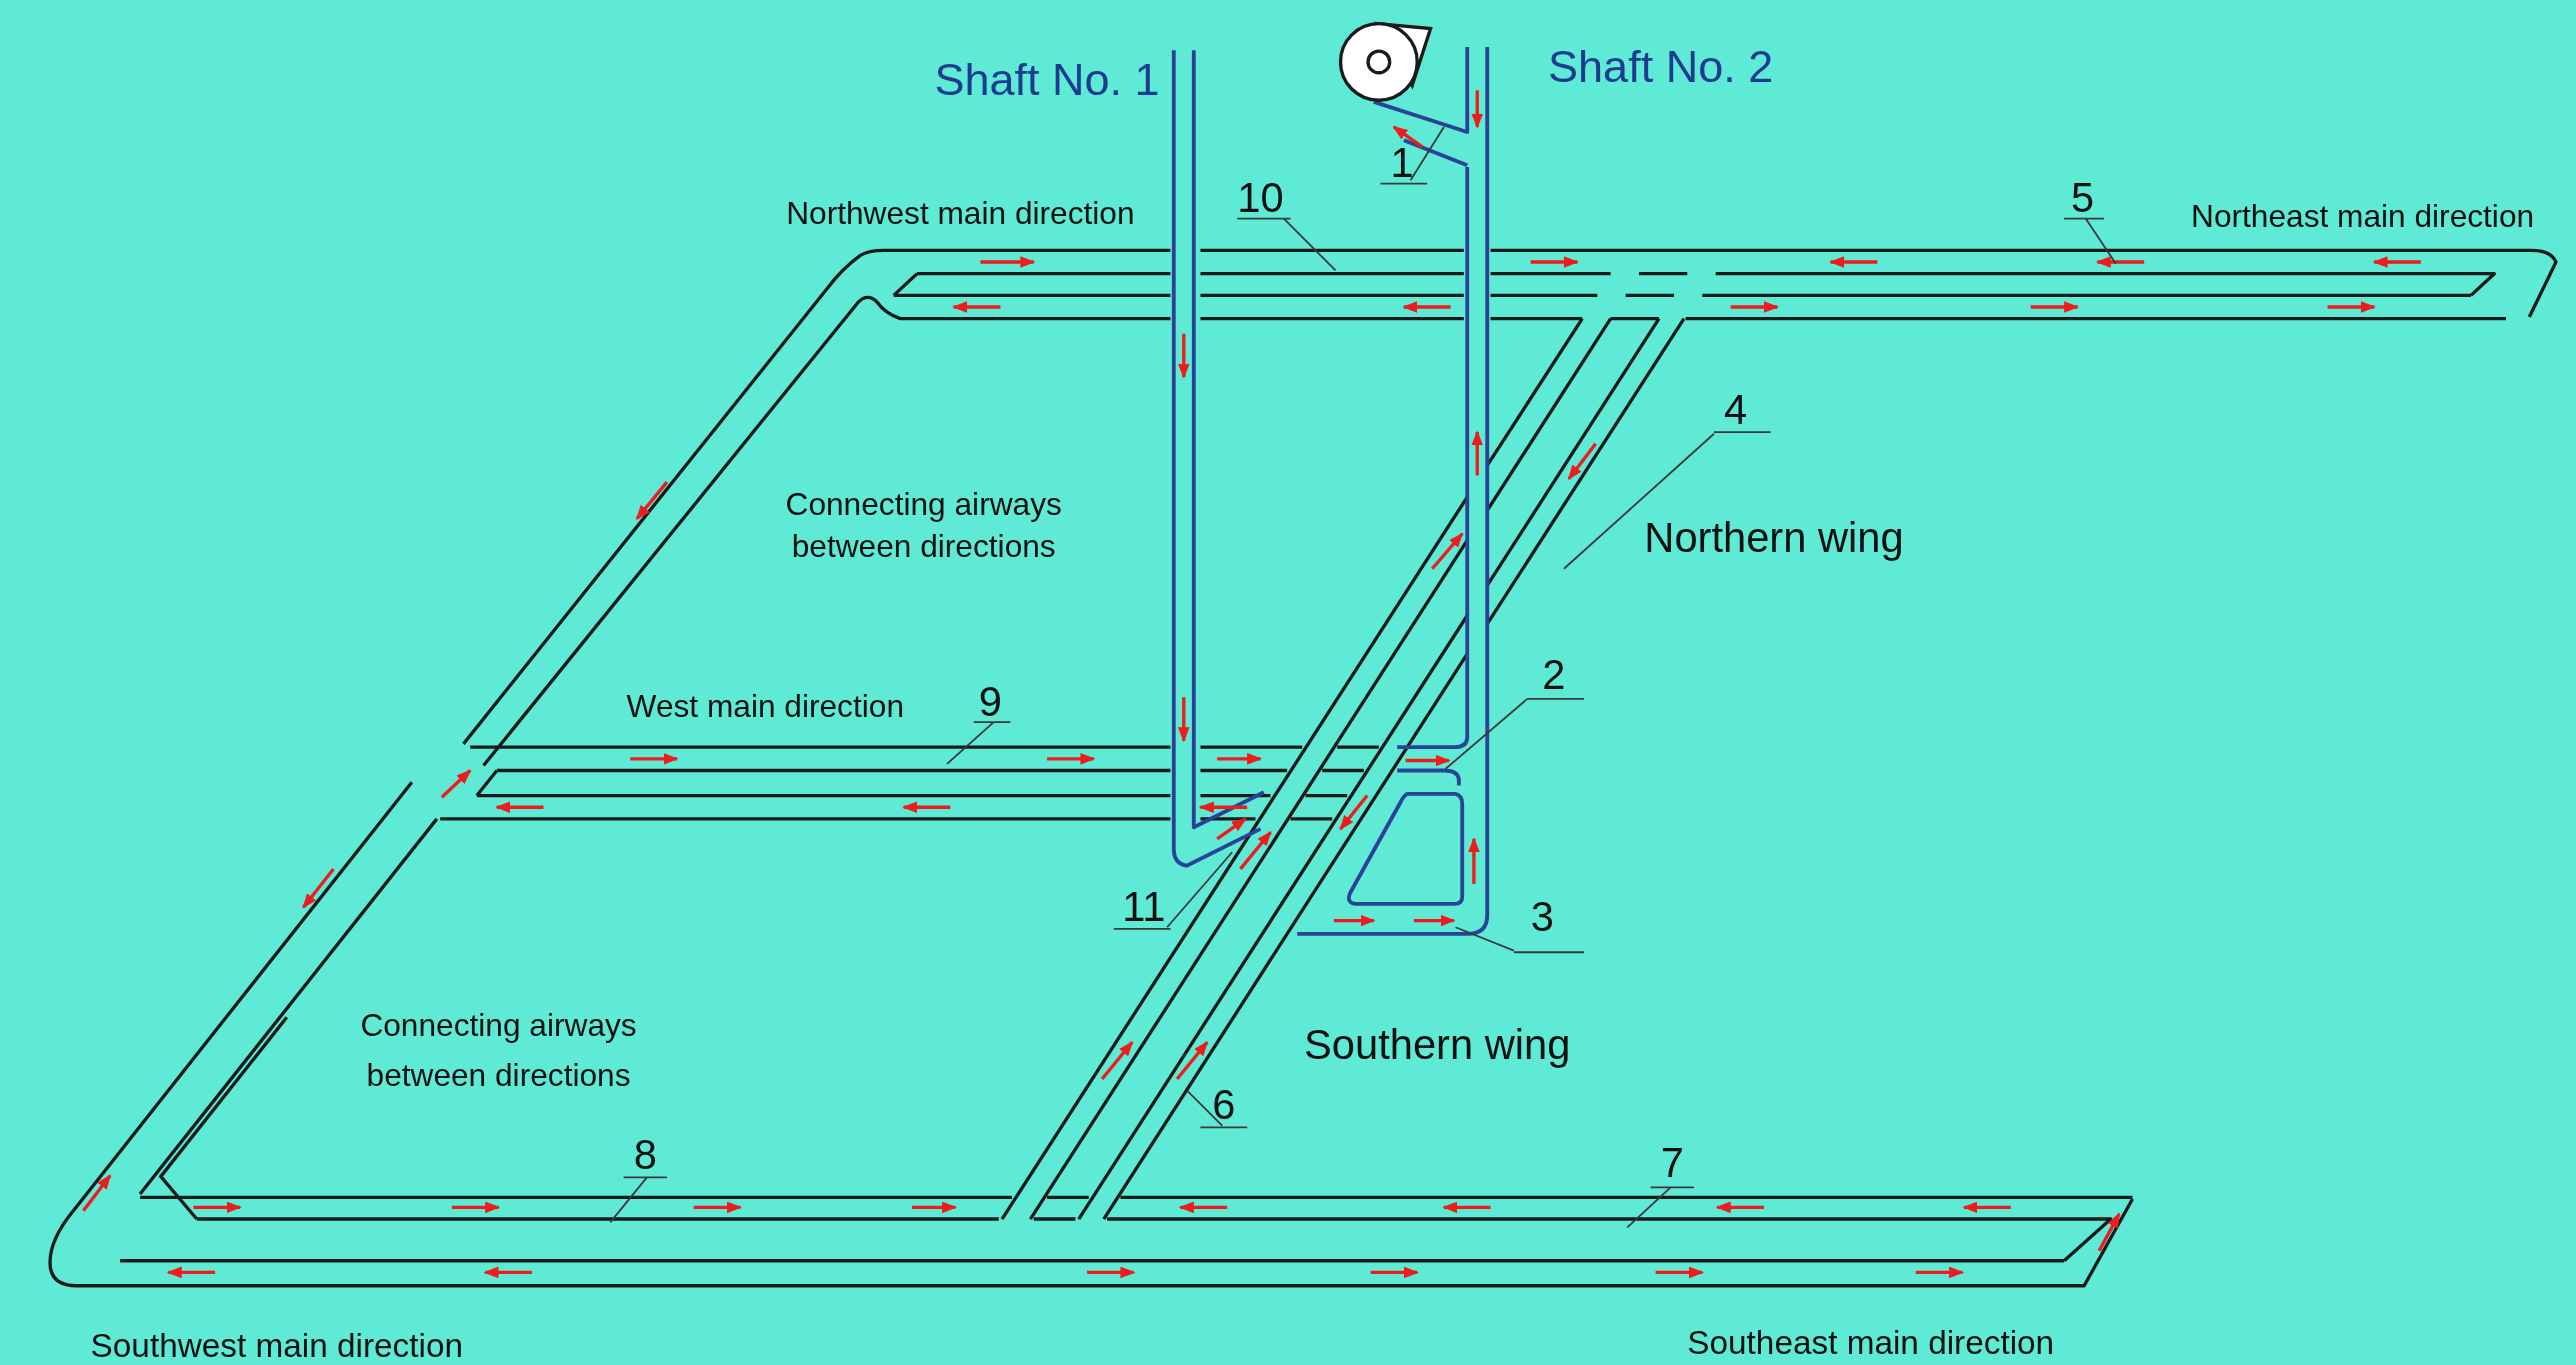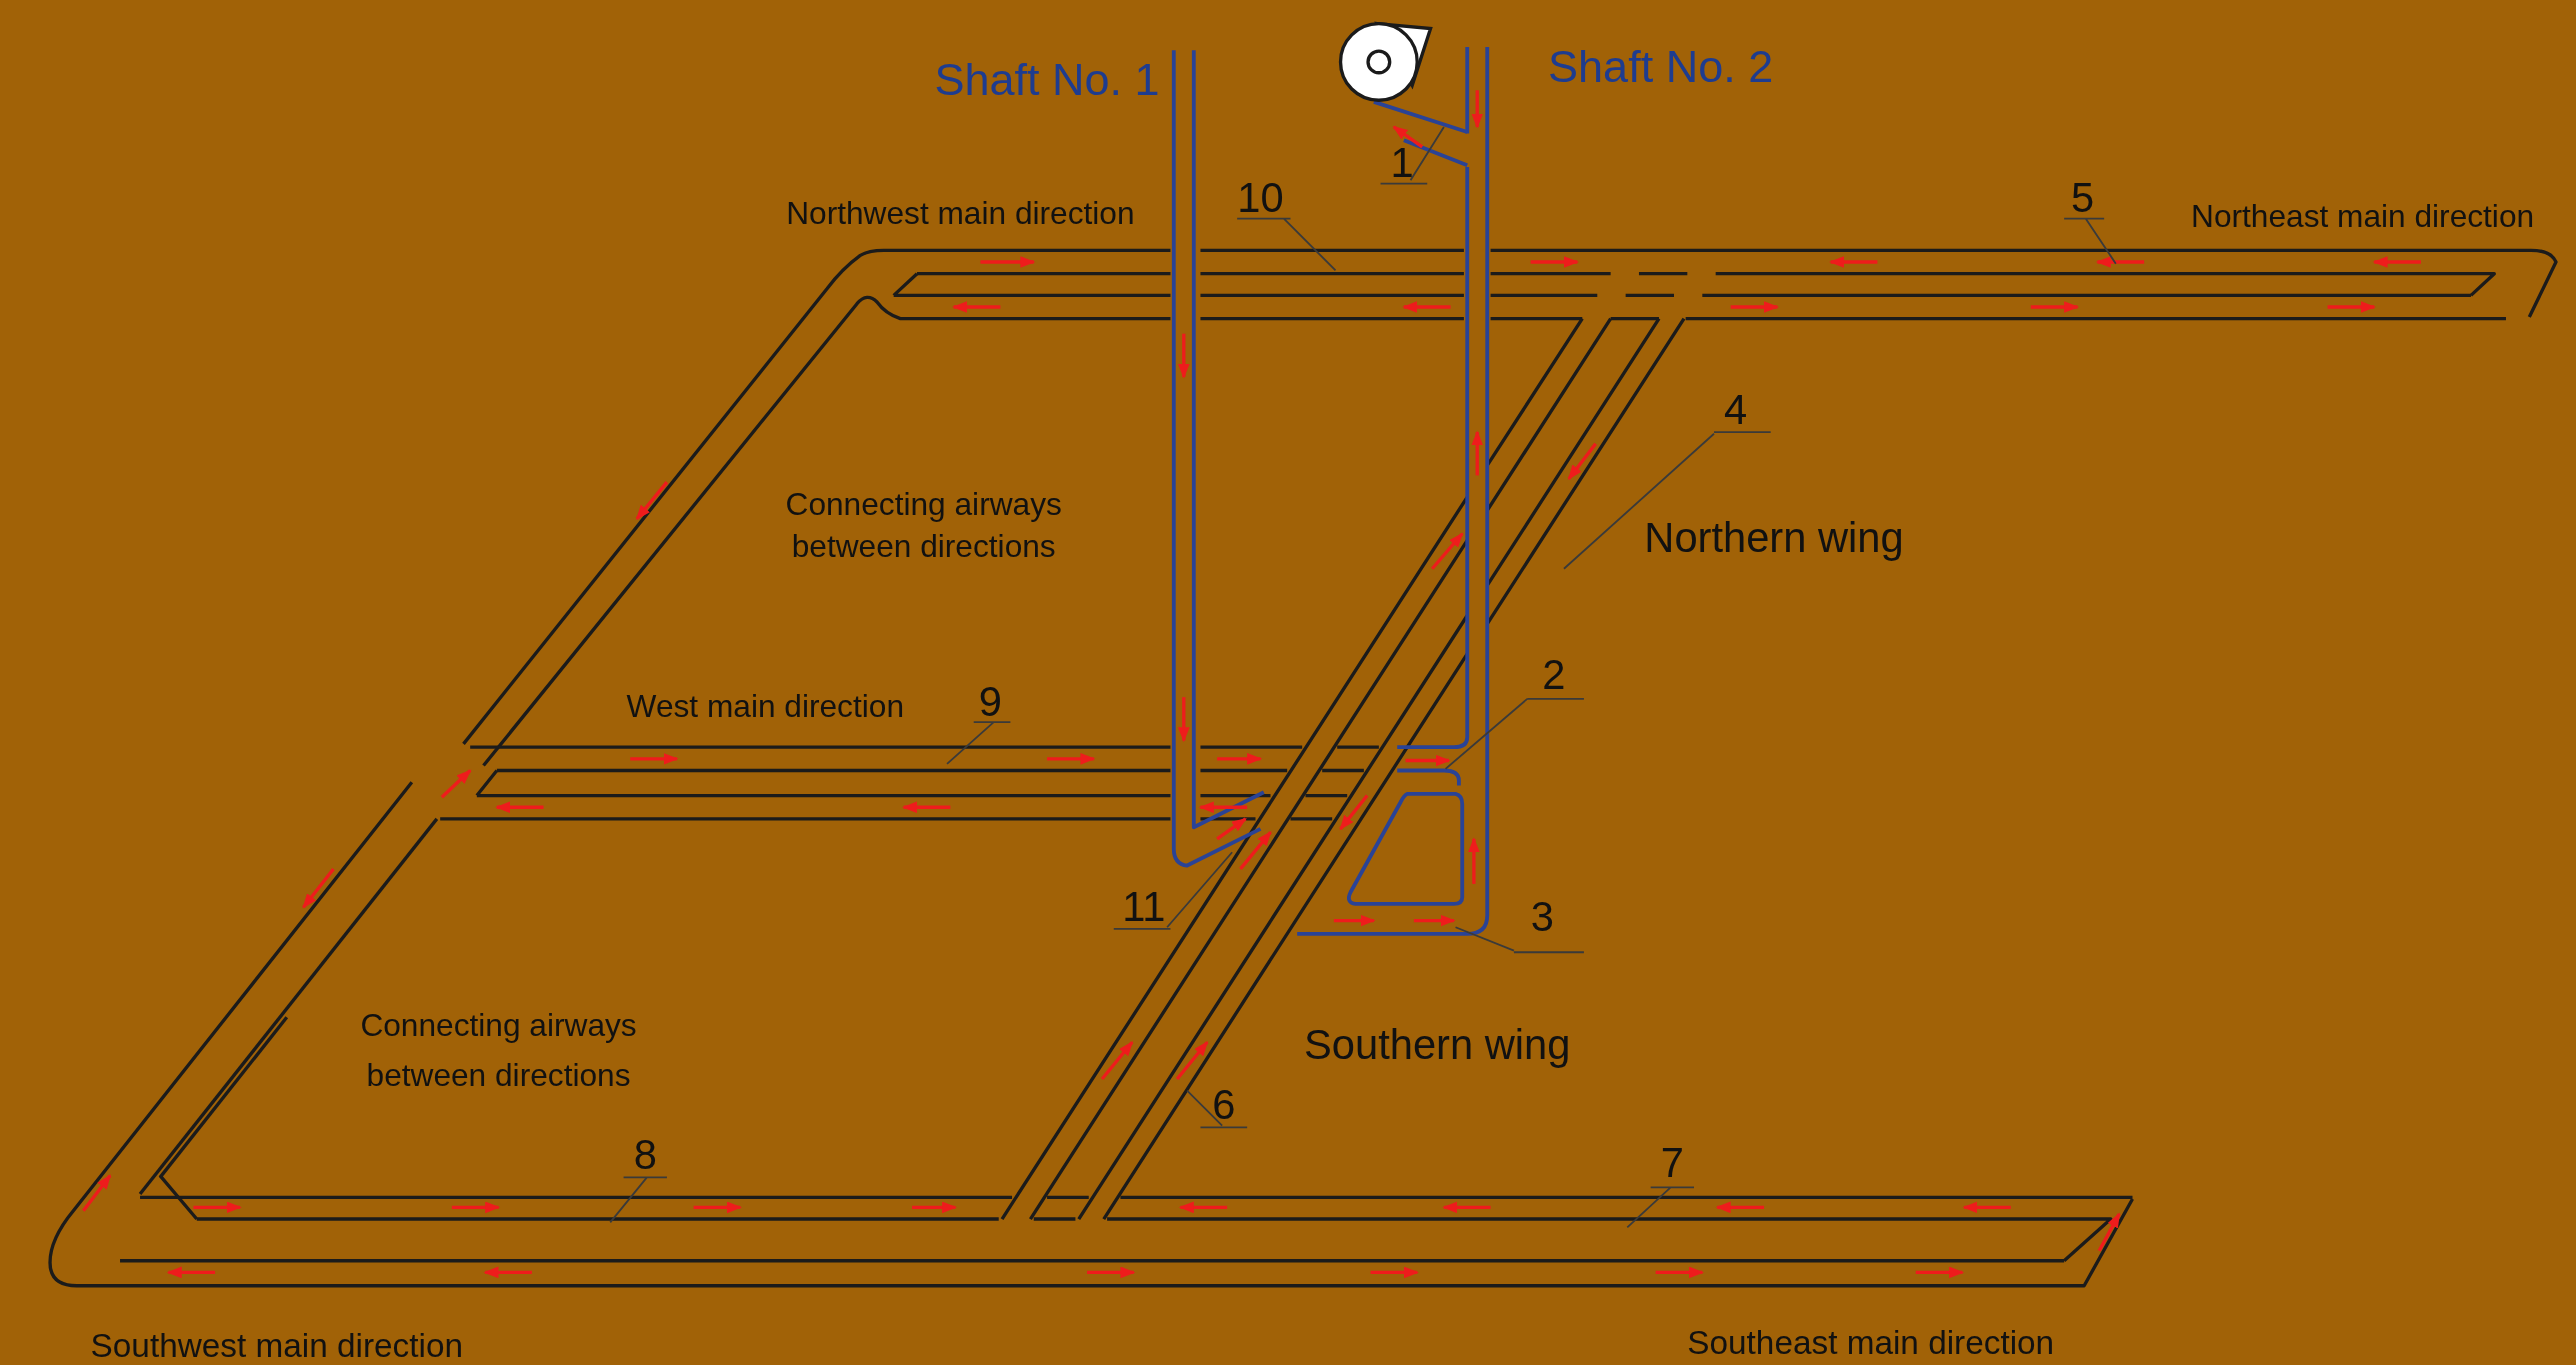--- a/index.html
+++ b/index.html
@@ -1,16 +1,16 @@
 <!DOCTYPE html>
 <html style="font-size:10.6px"><head>
 <meta charset="utf-8">
 <style>
   html,body{margin:0;padding:0;background:#ffffff;}
-  .stage{width:2576px;height:1366px;overflow:hidden;background:#a16207;}
+  .stage{width:2576px;height:1366px;overflow:hidden;background:#5eead4;}
   svg{display:block;}
   .air{stroke:#1b1b1b;stroke-width:2;fill:none;stroke-linejoin:round;stroke-linecap:butt;}
   .blue{stroke:#2a4396;stroke-width:2.3;fill:none;stroke-linejoin:round;stroke-linecap:butt;}
   .lead{stroke:#3a3a3a;stroke-width:1.1;fill:none;}
   .arr{stroke:#ee1c1c;stroke-width:2;fill:none;}
   .fanfill{fill:#ffffff;stroke:#1b1b1b;stroke-width:2;}
   text{font-family:"Liberation Sans", sans-serif;fill:#111111;}
   .dir{font-size:19px;text-anchor:middle;}
   .dir2{font-size:20px;text-anchor:middle;}
   .wing{font-size:25px;text-anchor:middle;}

